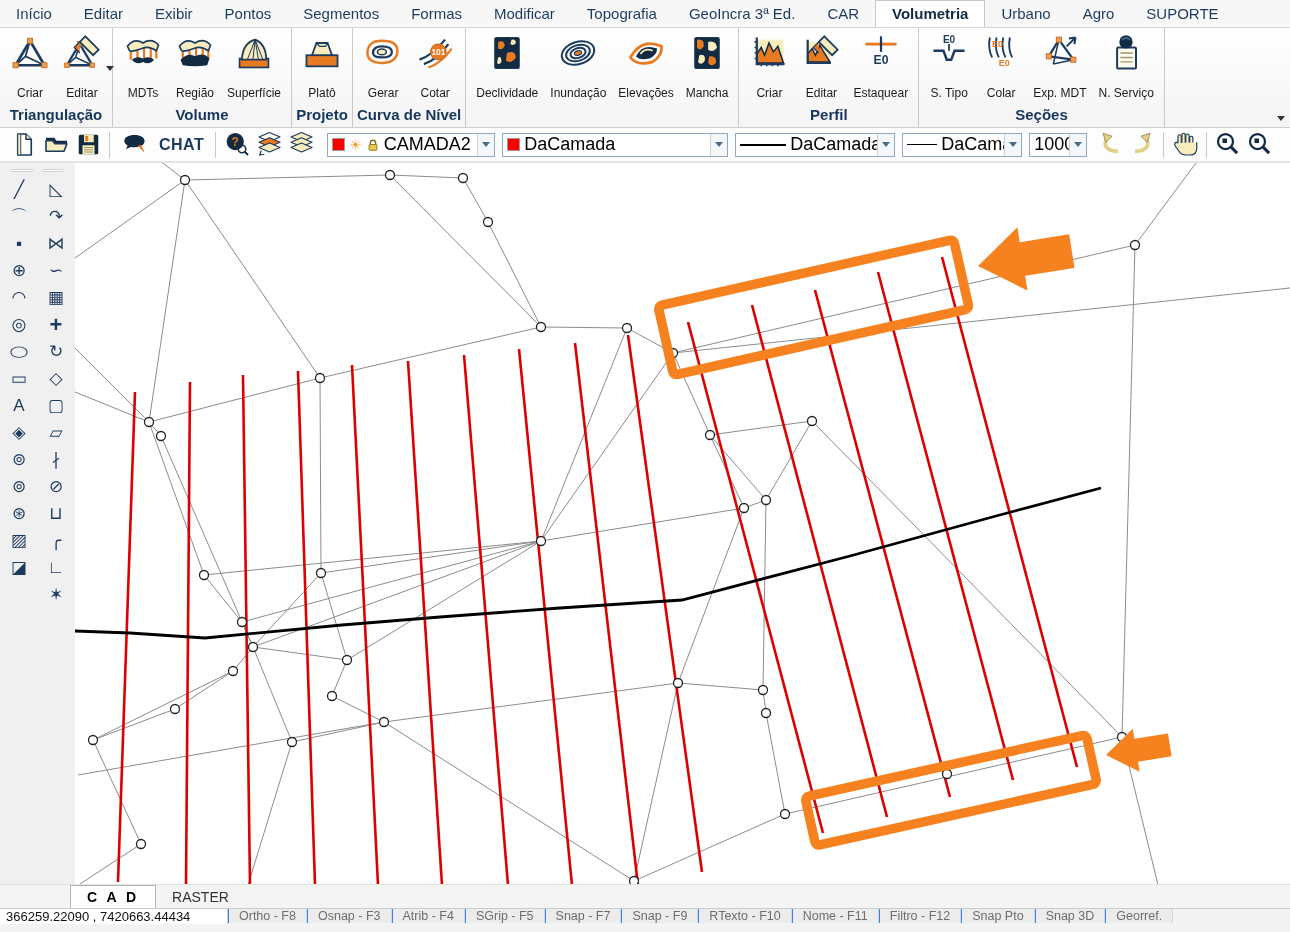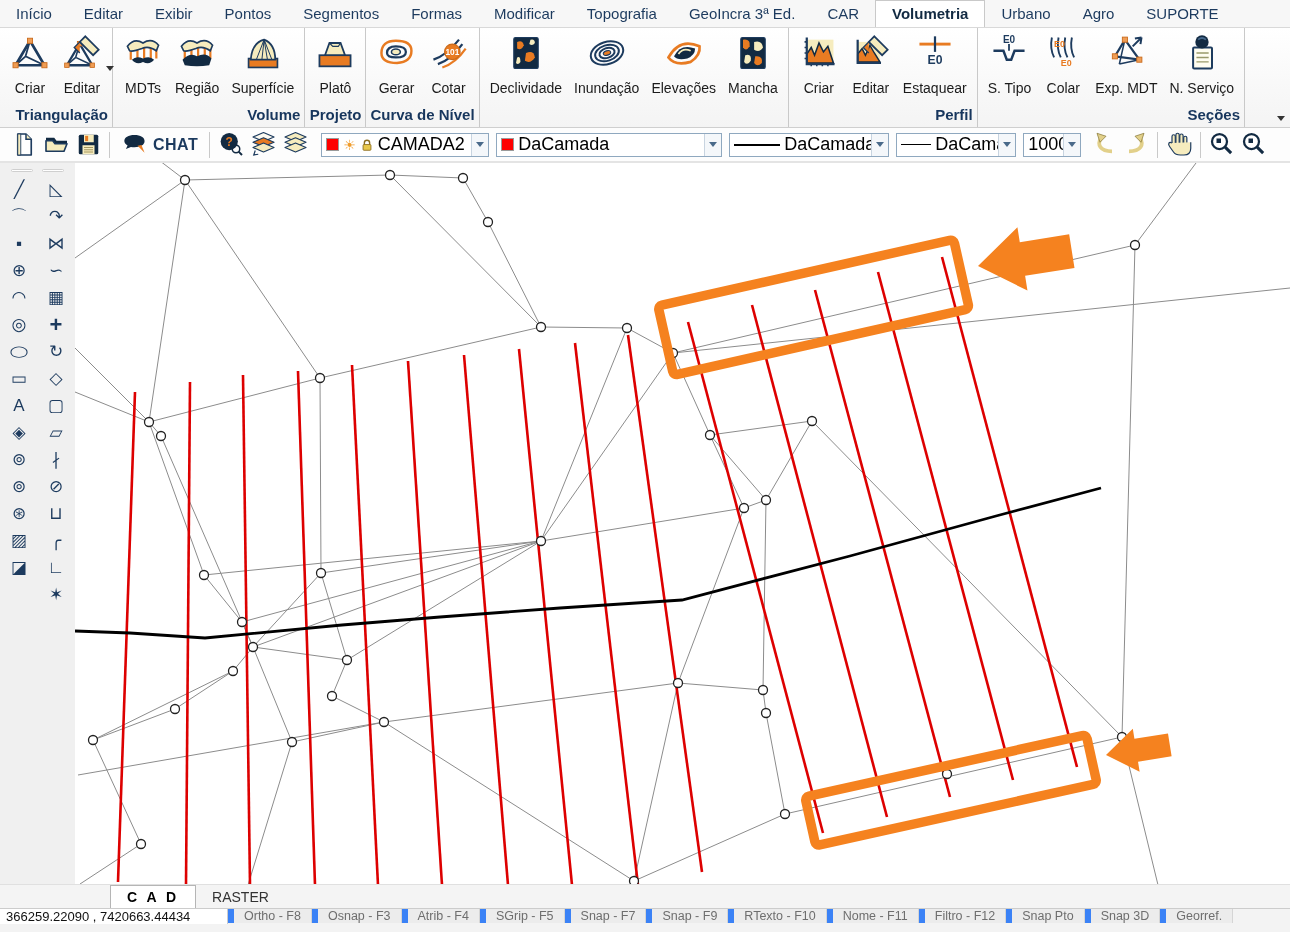--- a/index.html
+++ b/index.html
@@ -13,34 +13,34 @@
   .tab { padding:4px 16px 5px 16px; font-size:15px; color:#1c3a5e; cursor:default; white-space:nowrap; }
   .tab.active { background:#fff; border:1px solid #c9c9c9; border-bottom:none; font-weight:bold; color:#122a42;text-align:center; }
 
   
   .ribbon { position:absolute; top:28px; left:0; width:1290px; height:100px;
             background:linear-gradient(#ffffff,#f4f4f4); border-bottom:1px solid #cfcfcf; display:flex; }
   .rgroup { display:flex; flex-direction:column; border-right:1px solid #c9c9c9; padding:0 4px; }
   .ritems { flex:1; display:flex; align-items:flex-start; justify-content:center; padding-top:4px; }
   .ritem { display:flex; flex-direction:column; align-items:center; padding:0 6px; position:relative; cursor:default; }
   .ritem svg { width:40px; height:42px; }
-  .rlabel { font-size:14px; color:#1b1b1b; margin-top:6px; white-space:nowrap; }
-  .rcaption { text-align:right; font-size:15px; font-weight:bold; color:#17365d; padding:1px 0 4px 0; }
+  .rlabel { font-size:12px; color:#1b1b1b; margin-top:12px; white-space:nowrap; }
+  .rcaption { text-align:center; font-size:15px; font-weight:bold; color:#17365d; padding:1px 0 4px 0; }
   .drop-arrow { width:0; height:0; border-left:4px solid transparent; border-right:4px solid transparent;
                 border-top:5px solid #333; position:absolute; right:-6px; top:34px; }
   .ribbon-more { position:absolute; right:5px; top:88px; width:0; height:0;
                  border-left:4px solid transparent; border-right:4px solid transparent; border-top:5px solid #333; }
 
   
   .toolbar { position:absolute; top:128px; left:0; width:1290px; height:35px; background:#fdfdfd;
              border-bottom:2px solid #e4e4e4; display:flex; align-items:center; padding-left:8px; }
   .tbtn { width:32px; height:30px; display:flex; align-items:center; justify-content:center; cursor:default; flex:none; }
   .tbtn svg { width:27px; height:27px; }
   .tsep { width:1px; height:26px; background:#c9c9c9; margin:0 5px; flex:none; }
-  .chatbtn { display:flex; align-items:center; gap:2px; padding:0 6px; cursor:default; flex:none; }
+  .chatbtn { display:flex; align-items:center; gap:8px; padding:0 6px; cursor:default; flex:none; }
   .chatbtn svg { width:30px; height:28px; }
   .chatlabel { font-size:16px; font-weight:bold; color:#1c3a5e; letter-spacing:.5px; }
   .combo { height:24px; border:1px solid #8fa8bf; background:#fff; display:flex; align-items:center;
            margin-right:7px; flex:none; position:relative; }
   .combo .cbody { flex:1; display:flex; align-items:center; gap:4px; padding:0 4px; overflow:hidden; }
   .combo .cval { font-size:18px; color:#000; white-space:nowrap; }
   .combo .cbtn { width:17px; height:100%; border-left:1px solid #c8d4e0; background:#f4f7fa;
                  display:flex; align-items:center; justify-content:center; }
   .combo .chev { width:0; height:0; border-left:4px solid transparent; border-right:4px solid transparent;
                  border-top:5px solid #4a6a8a; }
@@ -55,29 +55,29 @@
   .grip { width:22px; height:3px; background:#fff; border:1px solid #cfcfcf; border-radius:2px; }
   .pgrid { display:grid; grid-template-columns:34px 34px; grid-auto-rows:27px; justify-content:center; column-gap:3px; }
   .ptool { display:flex; align-items:center; justify-content:center; font-size:17px; color:#1c3a5e; cursor:default; }
   .ptool.squish { transform:scaleY(.65); }
   .ptool.boldplus { font-size:22px; font-weight:bold; }
   .canvas-wrap { position:absolute; left:75px; top:0; width:1215px; height:721px; background:#fff; }
   .canvas-wrap svg { display:block; }
 
   
   .doctabs { position:absolute; top:884px; left:0; width:1290px; height:24px; background:#f4f4f4;
-             border-top:1px solid #e0e0e0; display:flex; align-items:stretch; padding-left:110px; }
+             border-top:1px solid #e0e0e0; display:flex; align-items:stretch; padding-left:70px; }
   .dtab { display:flex; align-items:center; padding:0 16px; font-size:14px; color:#333; cursor:default; }
   .dtab.active { background:#fff; border:1px solid #b5b5b5; border-bottom:none; font-weight:bold;
                  letter-spacing:3px; color:#000; }
   .statusbar { position:absolute; top:908px; left:0; width:1290px; height:24px; background:#f3f3f3;
                border-top:1px solid #cccccc; display:flex; align-items:flex-start; font-size:13px; }
   .coords { width:228px; background:#fff; border-right:1px solid #ccc; display:flex; align-items:center;
             padding-left:6px; color:#111; flex:none; }
-  .snapbtn { background:#ececec; border-left:6px solid #3b82f6; border-right:1px solid #d5d5d5;
+  .snapbtn { background:#ececec; border-left:1px solid #3b82f6; border-right:1px solid #d5d5d5;
              display:flex; align-items:center; padding:0 10px; color:#6e6e6e; font-size:12.5px;
              white-space:nowrap; cursor:default; flex:none; }
 </style>
 </head>
 <body>
 
 <div class="app">
   <div class="tabbar" id="tabbar">
       <div class="tab">Início</div>
       <div class="tab">Editar</div>

